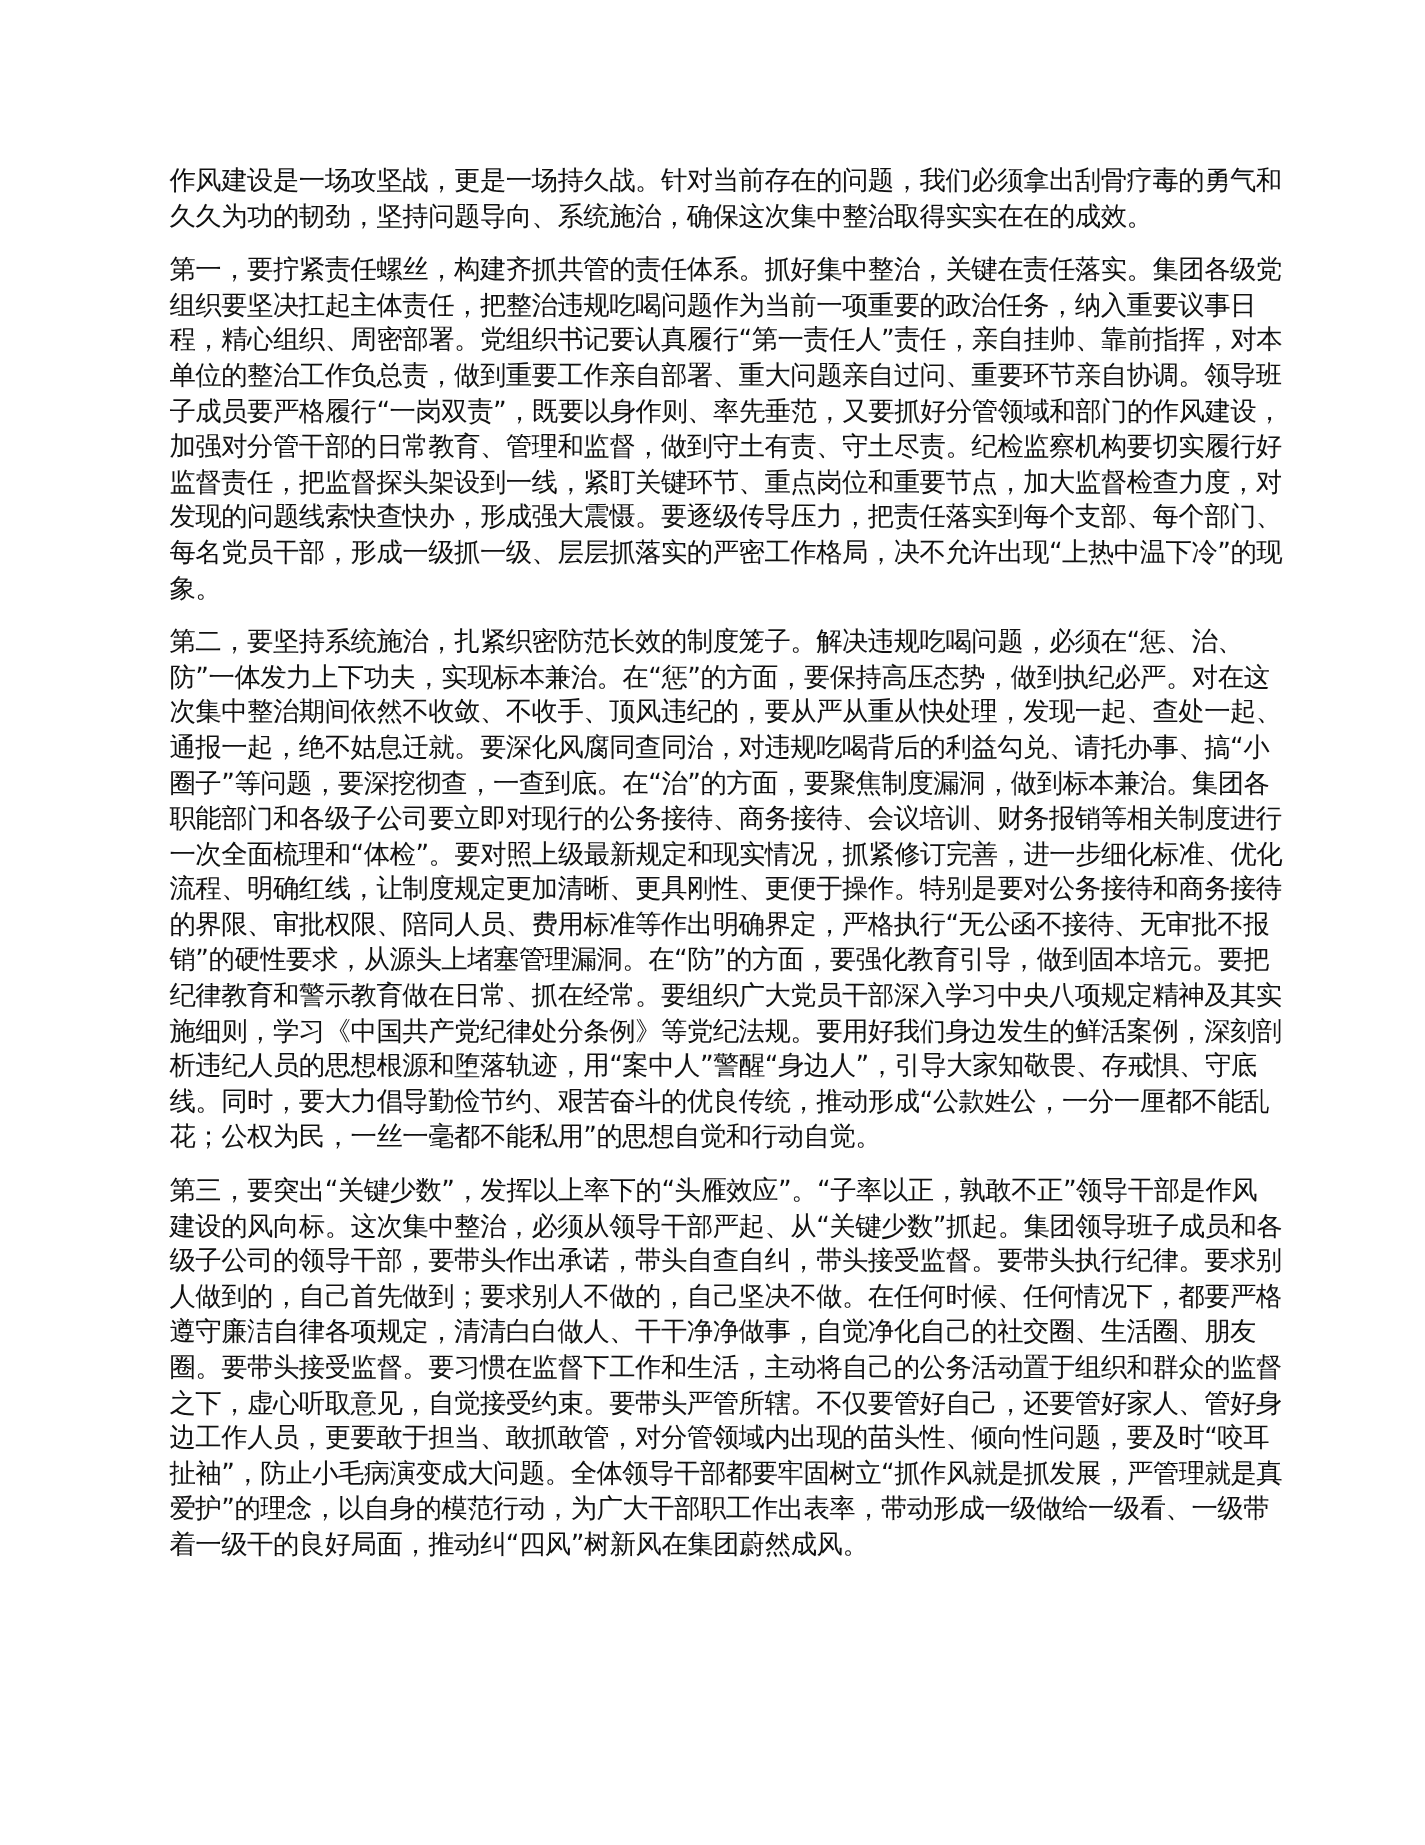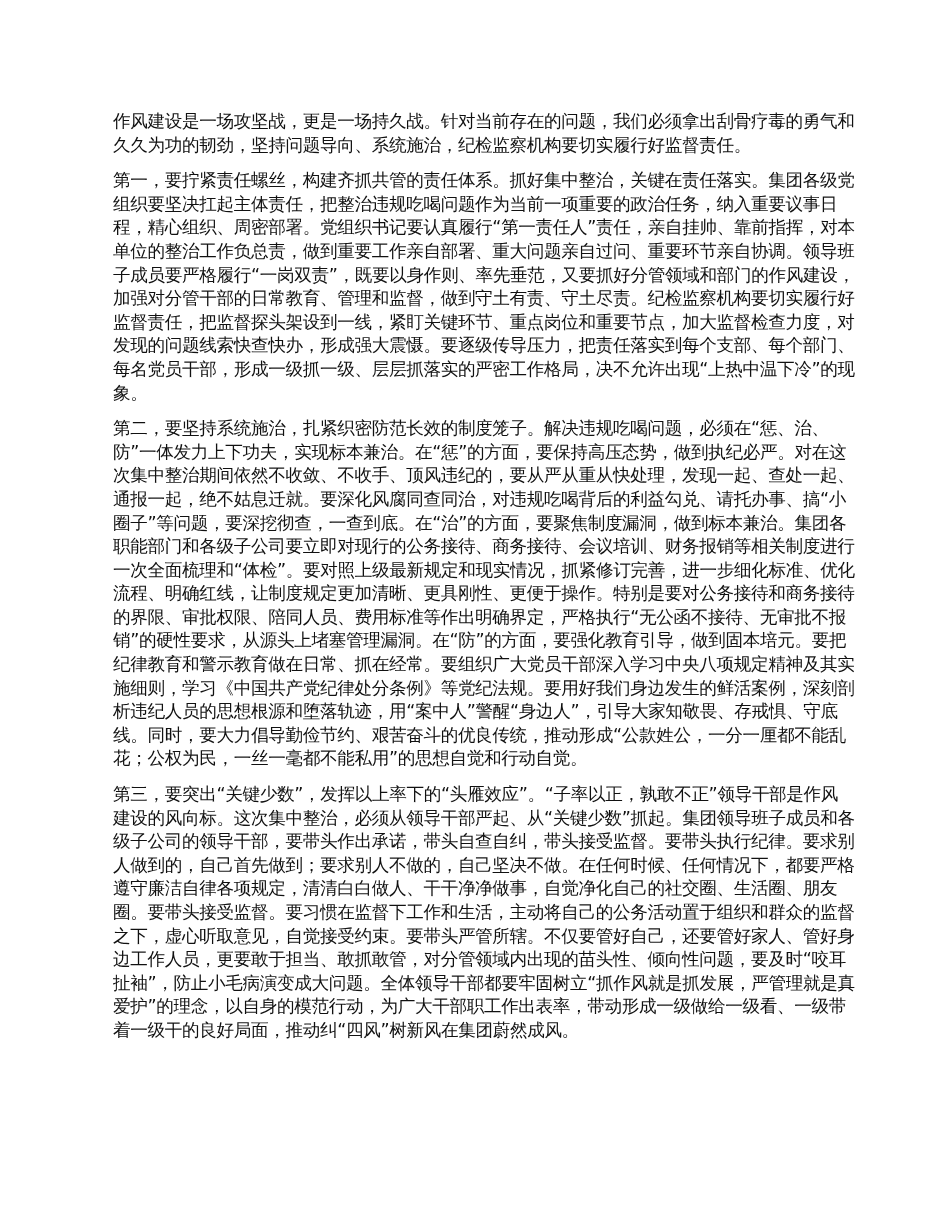--- a/index.html
+++ b/index.html
@@ -14,17 +14,17 @@
     line-height: 23.6px;
     color: #111111;
     letter-spacing: -0.35px;
   }
   .para { margin: 0 0 12px 0; text-align: left; word-break: break-all; }
 </style>
 </head>
 <body>
 
 <div class="page">
-  <p class="para">作风建设是一场攻坚战，更是一场持久战。针对当前存在的问题，我们必须拿出刮骨疗毒的勇气和久久为功的韧劲，坚持问题导向、系统施治，纪检监察机构要切实履行好监督责任。</p>
+  <p class="para">作风建设是一场攻坚战，更是一场持久战。针对当前存在的问题，我们必须拿出刮骨疗毒的勇气和久久为功的韧劲，坚持问题导向、系统施治，确保这次集中整治取得实实在在的成效。</p>
   <p class="para">第一，要拧紧责任螺丝，构建齐抓共管的责任体系。抓好集中整治，关键在责任落实。集团各级党组织要坚决扛起主体责任，把整治违规吃喝问题作为当前一项重要的政治任务，纳入重要议事日程，精心组织、周密部署。党组织书记要认真履行“第一责任人”责任，亲自挂帅、靠前指挥，对本单位的整治工作负总责，做到重要工作亲自部署、重大问题亲自过问、重要环节亲自协调。领导班子成员要严格履行“一岗双责”，既要以身作则、率先垂范，又要抓好分管领域和部门的作风建设，加强对分管干部的日常教育、管理和监督，做到守土有责、守土尽责。纪检监察机构要切实履行好监督责任，把监督探头架设到一线，紧盯关键环节、重点岗位和重要节点，加大监督检查力度，对发现的问题线索快查快办，形成强大震慑。要逐级传导压力，把责任落实到每个支部、每个部门、每名党员干部，形成一级抓一级、层层抓落实的严密工作格局，决不允许出现“上热中温下冷”的现象。</p>
   <p class="para">第二，要坚持系统施治，扎紧织密防范长效的制度笼子。解决违规吃喝问题，必须在“惩、治、防”一体发力上下功夫，实现标本兼治。在“惩”的方面，要保持高压态势，做到执纪必严。对在这次集中整治期间依然不收敛、不收手、顶风违纪的，要从严从重从快处理，发现一起、查处一起、通报一起，绝不姑息迁就。要深化风腐同查同治，对违规吃喝背后的利益勾兑、请托办事、搞“小圈子”等问题，要深挖彻查，一查到底。在“治”的方面，要聚焦制度漏洞，做到标本兼治。集团各职能部门和各级子公司要立即对现行的公务接待、商务接待、会议培训、财务报销等相关制度进行一次全面梳理和“体检”。要对照上级最新规定和现实情况，抓紧修订完善，进一步细化标准、优化流程、明确红线，让制度规定更加清晰、更具刚性、更便于操作。特别是要对公务接待和商务接待的界限、审批权限、陪同人员、费用标准等作出明确界定，严格执行“无公函不接待、无审批不报销”的硬性要求，从源头上堵塞管理漏洞。在“防”的方面，要强化教育引导，做到固本培元。要把纪律教育和警示教育做在日常、抓在经常。要组织广大党员干部深入学习中央八项规定精神及其实施细则，学习《中国共产党纪律处分条例》等党纪法规。要用好我们身边发生的鲜活案例，深刻剖析违纪人员的思想根源和堕落轨迹，用“案中人”警醒“身边人”，引导大家知敬畏、存戒惧、守底线。同时，要大力倡导勤俭节约、艰苦奋斗的优良传统，推动形成“公款姓公，一分一厘都不能乱花；公权为民，一丝一毫都不能私用”的思想自觉和行动自觉。</p>
   <p class="para">第三，要突出“关键少数”，发挥以上率下的“头雁效应”。“子率以正，孰敢不正”领导干部是作风建设的风向标。这次集中整治，必须从领导干部严起、从“关键少数”抓起。集团领导班子成员和各级子公司的领导干部，要带头作出承诺，带头自查自纠，带头接受监督。要带头执行纪律。要求别人做到的，自己首先做到；要求别人不做的，自己坚决不做。在任何时候、任何情况下，都要严格遵守廉洁自律各项规定，清清白白做人、干干净净做事，自觉净化自己的社交圈、生活圈、朋友圈。要带头接受监督。要习惯在监督下工作和生活，主动将自己的公务活动置于组织和群众的监督之下，虚心听取意见，自觉接受约束。要带头严管所辖。不仅要管好自己，还要管好家人、管好身边工作人员，更要敢于担当、敢抓敢管，对分管领域内出现的苗头性、倾向性问题，要及时“咬耳扯袖”，防止小毛病演变成大问题。全体领导干部都要牢固树立“抓作风就是抓发展，严管理就是真爱护”的理念，以自身的模范行动，为广大干部职工作出表率，带动形成一级做给一级看、一级带着一级干的良好局面，推动纠“四风”树新风在集团蔚然成风。</p>
 </div>
 
 </body></html>

